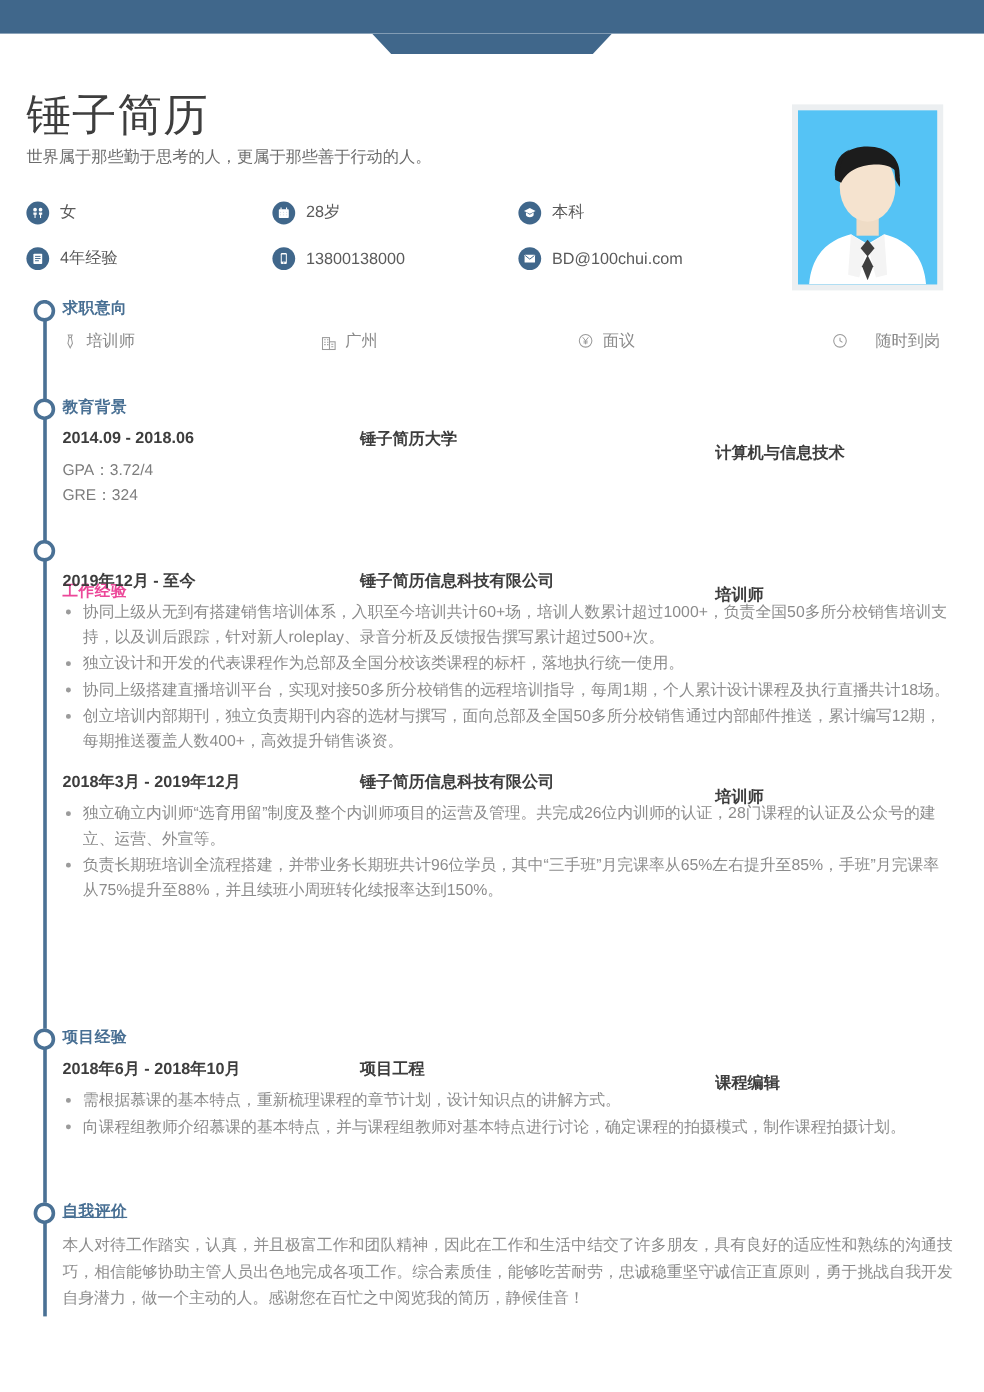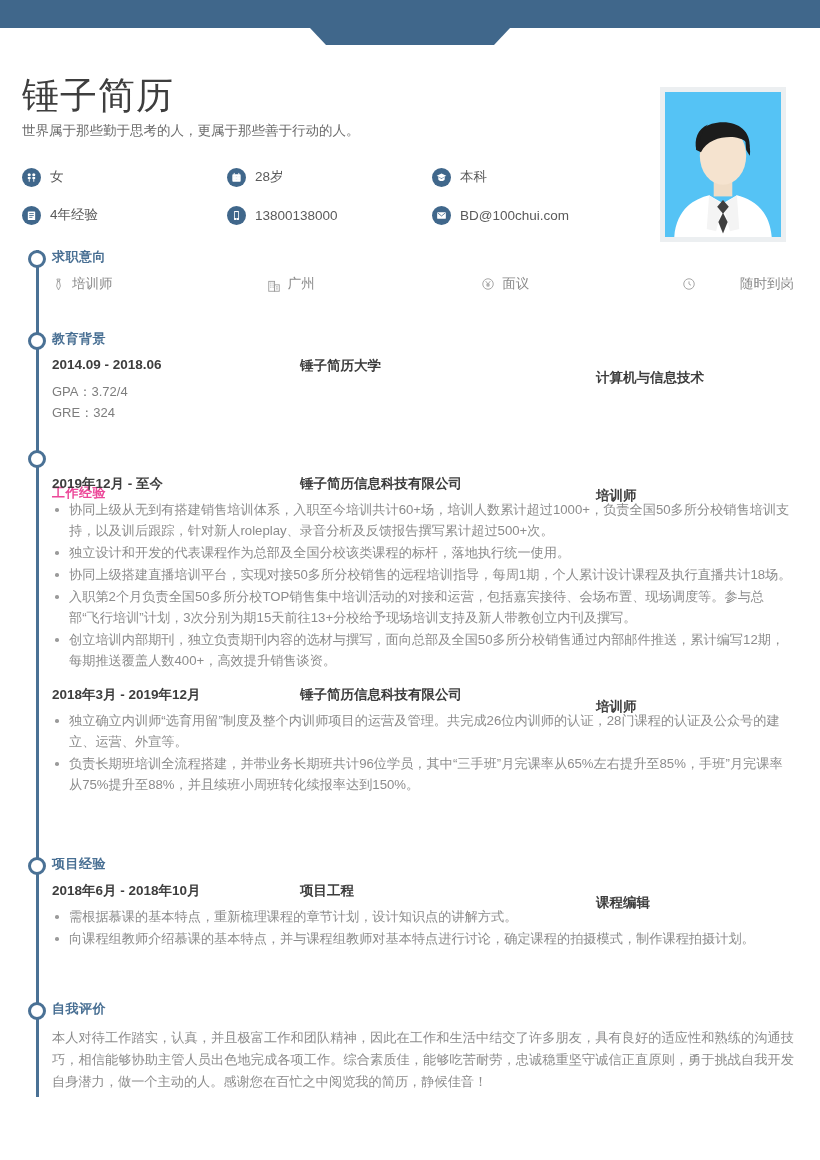--- a/index.html
+++ b/index.html
@@ -148,21 +148,21 @@
   .intent-cell .ico {
     margin-right: 7px;
     color: #9a9a9a;
     display: flex;
     align-items: center;
   }
   .intent-cell svg { display: block; }
   .ic-0 { width: 230px; }
   .ic-1 { width: 230px; align-items: flex-end; }
   .ic-2 { width: 215px; }
-  .ic-3 { width: 120px; justify-content: space-between; gap: 16px; }
+  .ic-3 { width: 120px; justify-content: center; gap: 16px; }
 
   
   .entry-head {
     position: relative;
     height: 20px;
     font-size: 13.5px;
     font-weight: bold;
     color: #3d3d3d;
   }
   .eh-c0 { position: absolute; left: 0; }
@@ -391,21 +391,20 @@
       <div>
         <div class="entry-head">
           <span class="eh-c0">2019年12月 - 至今</span>
           <span class="eh-c1">锤子简历信息科技有限公司</span>
           <span class="eh-c2">培训师</span>
         </div>
         <ul class="bullets">
           <li>协同上级从无到有搭建销售培训体系，入职至今培训共计60+场，培训人数累计超过1000+，负责全国50多所分校销售培训支持，以及训后跟踪，针对新人roleplay、录音分析及反馈报告撰写累计超过500+次。</li>
           <li>独立设计和开发的代表课程作为总部及全国分校该类课程的标杆，落地执行统一使用。</li>
           <li>协同上级搭建直播培训平台，实现对接50多所分校销售的远程培训指导，每周1期，个人累计设计课程及执行直播共计18场。</li>
-          <li>入职第2个月负责全国50多所分校TOP销售集中培训活动的对接和运营，包括嘉宾接待、会场布置、现场调度等。参与总部“飞行培训”计划，3次分别为期15天前往13+分校给予现场培训支持及新人带教创立内刊及撰写。</li>
           <li>创立培训内部期刊，独立负责期刊内容的选材与撰写，面向总部及全国50多所分校销售通过内部邮件推送，累计编写12期，每期推送覆盖人数400+，高效提升销售谈资。</li>
         </ul>
       </div>
 
       <div class="gap-block"></div>
 
       <div>
         <div class="entry-head">
           <span class="eh-c0">2018年3月 - 2019年12月</span>
           <span class="eh-c1">锤子简历信息科技有限公司</span>
@@ -431,19 +430,19 @@
       </div>
       <ul class="bullets">
         <li>需根据慕课的基本特点，重新梳理课程的章节计划，设计知识点的讲解方式。</li>
         <li>向课程组教师介绍慕课的基本特点，并与课程组教师对基本特点进行讨论，确定课程的拍摄模式，制作课程拍摄计划。</li>
       </ul>
     </div>
   </div>
 
   <div class="section" style="top:1000px;">
     <div class="sec-dot" style="border-color: rgb(74, 113, 149);"></div>
-    <div class="sec-title" style="color: rgb(72, 111, 147);">自我评价</div>
+    <div class="sec-title" style="color: rgb(72, 111, 147); text-decoration: underline;">自我评价</div>
     <div class="sec-body">
       <div class="para">本人对待工作踏实，认真，并且极富工作和团队精神，因此在工作和生活中结交了许多朋友，具有良好的适应性和熟练的沟通技巧，相信能够协助主管人员出色地完成各项工作。综合素质佳，能够吃苦耐劳，忠诚稳重坚守诚信正直原则，勇于挑战自我开发自身潜力，做一个主动的人。感谢您在百忙之中阅览我的简历，静候佳音！</div>
     </div>
   </div>
 
 </div>
 
 </body></html>

